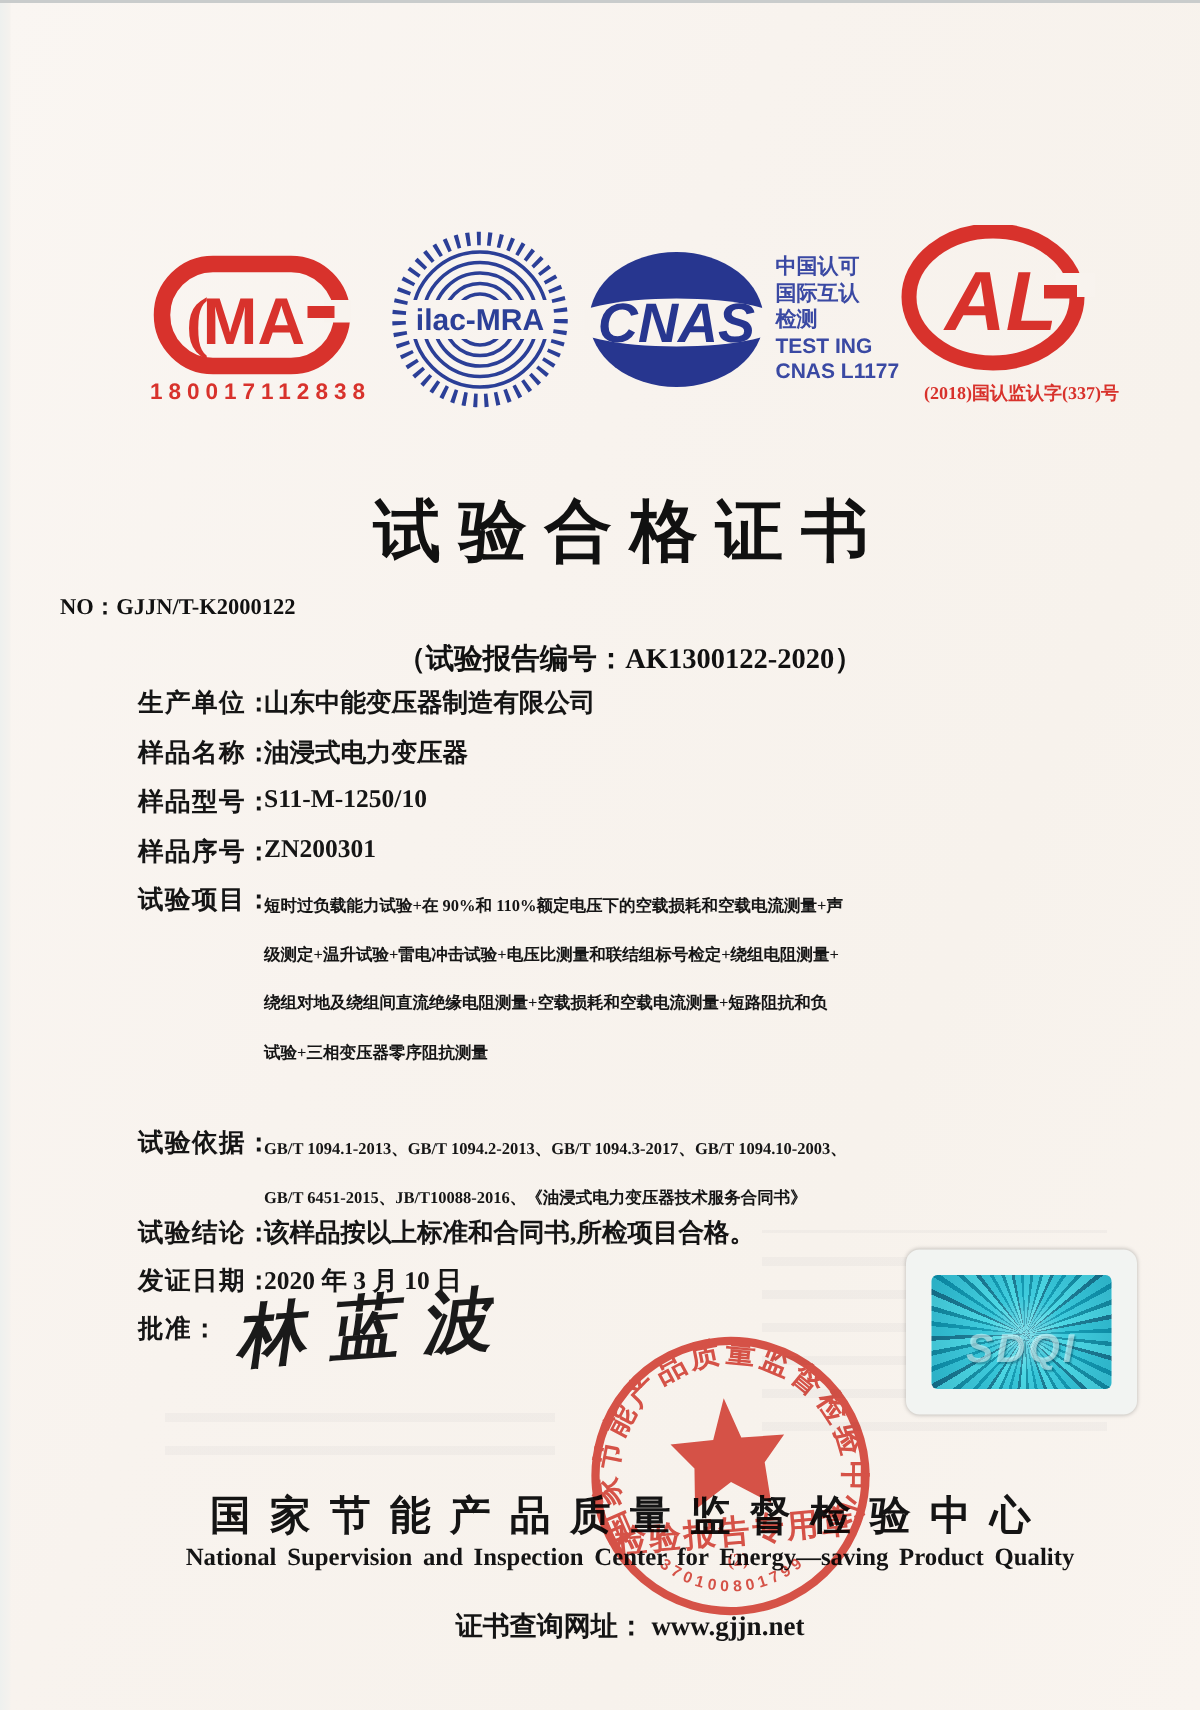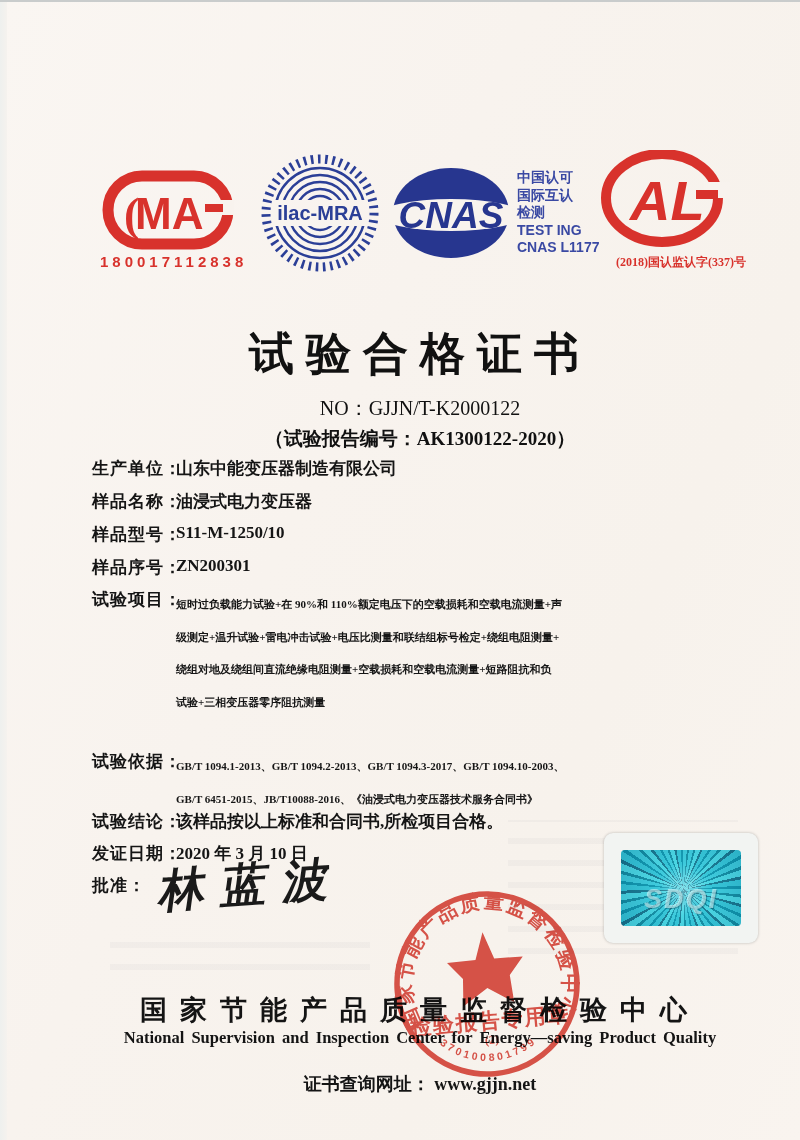--- a/index.html
+++ b/index.html
@@ -19,22 +19,22 @@
            font-size:15px;font-weight:bold;letter-spacing:4px;color:#d8322c;}
   .cnas-lines{left:517px;top:167px;line-height:17.5px;
               font-family:"Liberation Sans","DejaVu Sans",sans-serif;
               font-size:14px;font-weight:bold;color:#3a49a3;}
   .cal-caption{left:596px;top:252px;width:170px;text-align:center;
                font-size:12px;font-weight:bold;color:#d8322c;letter-spacing:0;}
 
   
   .doc-title{left:40px;top:322px;width:760px;text-align:center;
              font-size:45px;font-weight:bold;letter-spacing:12px;color:#111;}
-  .cert-no{left:40px;top:393px;width:760px;text-align:center;
-           font-size:20px;font-weight:normal;color:#111;}
+  .cert-no{left:40px;top:393px;width:760px;
+           font-size:15px;font-weight:bold;color:#111;}
   .report-no{left:40px;top:424px;width:760px;text-align:center;
              font-size:19px;font-weight:bold;color:#111;}
 
   
   .row{position:absolute;left:92px;display:flex;font-size:17px;font-weight:700;color:#151515;}
   .lab{width:84px;flex:0 0 84px;letter-spacing:1px;white-space:nowrap;}
   .val{white-space:nowrap;}
   .para .val{white-space:normal;}
   .lines{font-size:11px;line-height:32.5px;white-space:nowrap;}
 

